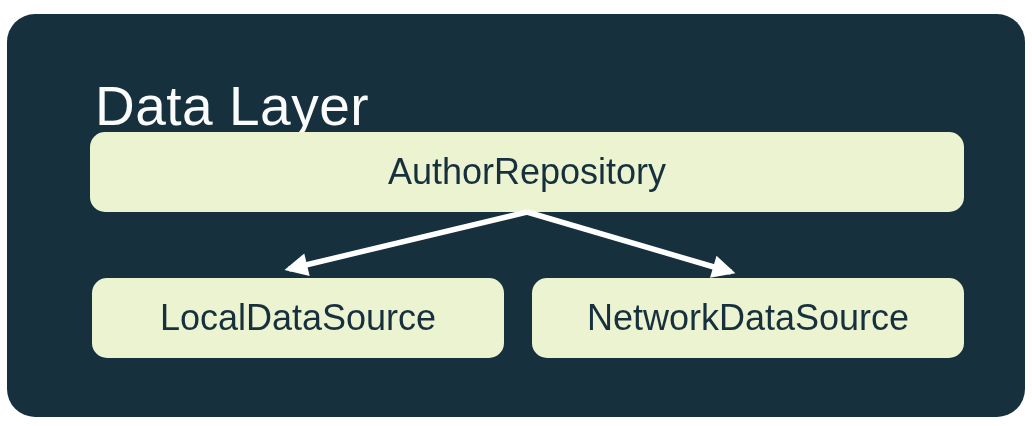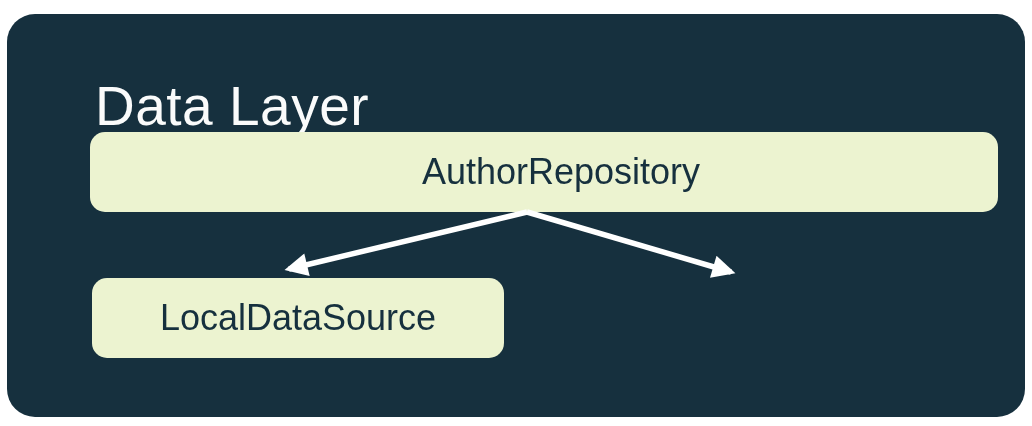--- a/index.html
+++ b/index.html
@@ -45,21 +45,20 @@
     font-size: 36px;
     font-weight: 400;
     color: #16303e;
     white-space: nowrap;
   }
   .node-author {
     left: 90px;
     top: 132px;
     width: 874px;
     height: 80px;
-    padding-left: 34px;
   }
   .node-local {
     left: 92px;
     top: 278px;
     width: 412px;
     height: 80px;
   }
   .node-network {
     left: 532px;
     top: 278px;
@@ -85,20 +84,23 @@
   </div>
 
   <div class="node node-author">
     <span>AuthorRepository</span>
   </div>
 
   <div class="node node-local">
     <span>LocalDataSource</span>
   </div>
 
+  <div class="node node-network">
+    <span>NetworkDataSource</span>
+  </div>
 
   <svg class="arrow-layer" viewBox="0 0 1032 426" xmlns="http://www.w3.org/2000/svg">
     <defs>
       <marker id="arrowhead" viewBox="0 0 10 10" refX="8" refY="5" markerWidth="5.2" markerHeight="4.2" orient="auto">
         <path d="M 0 0 L 10 5 L 0 10 Z" fill="#ffffff"></path>
       </marker>
     </defs>
     <line x1="527" y1="212" x2="289" y2="269" stroke="#ffffff" stroke-width="5.5" marker-end="url(#arrowhead)"></line>
     <line x1="527" y1="212" x2="731" y2="272" stroke="#ffffff" stroke-width="5.5" marker-end="url(#arrowhead)"></line>
   </svg>

